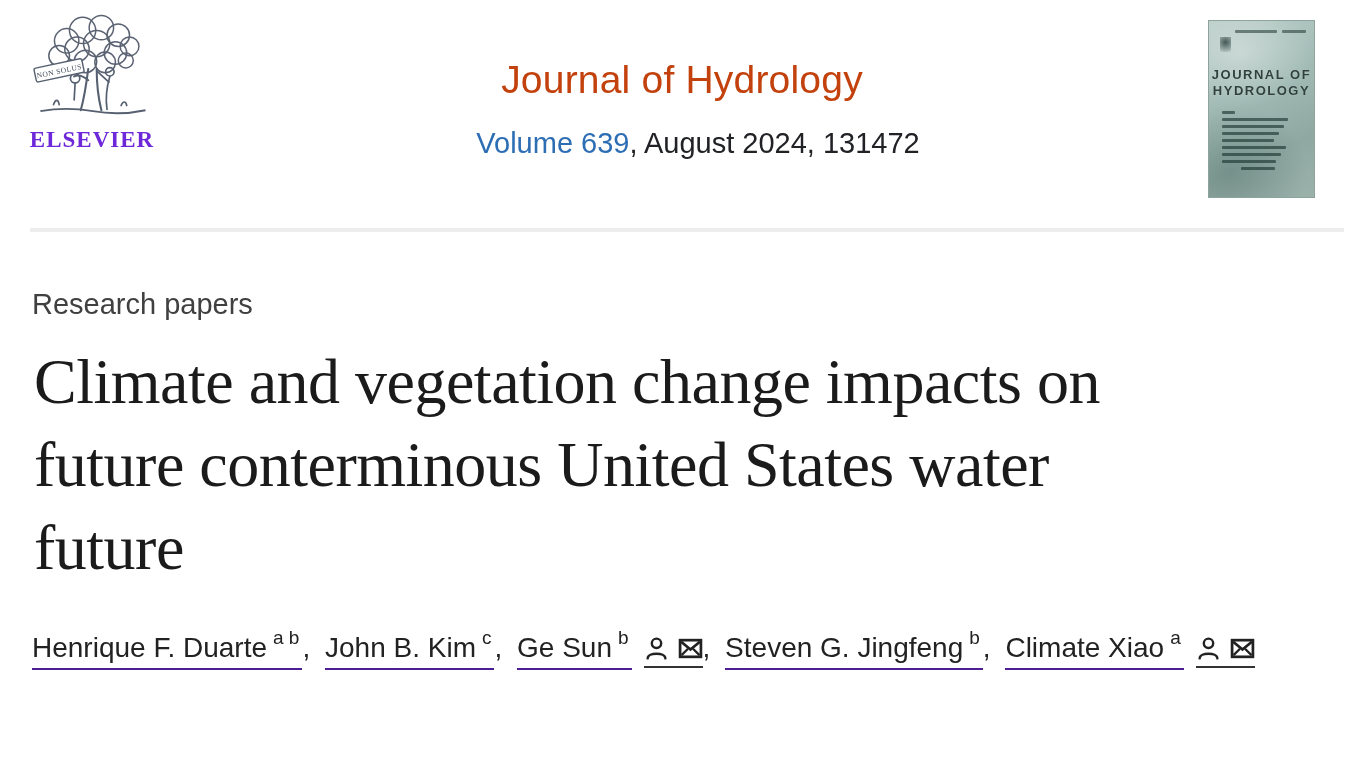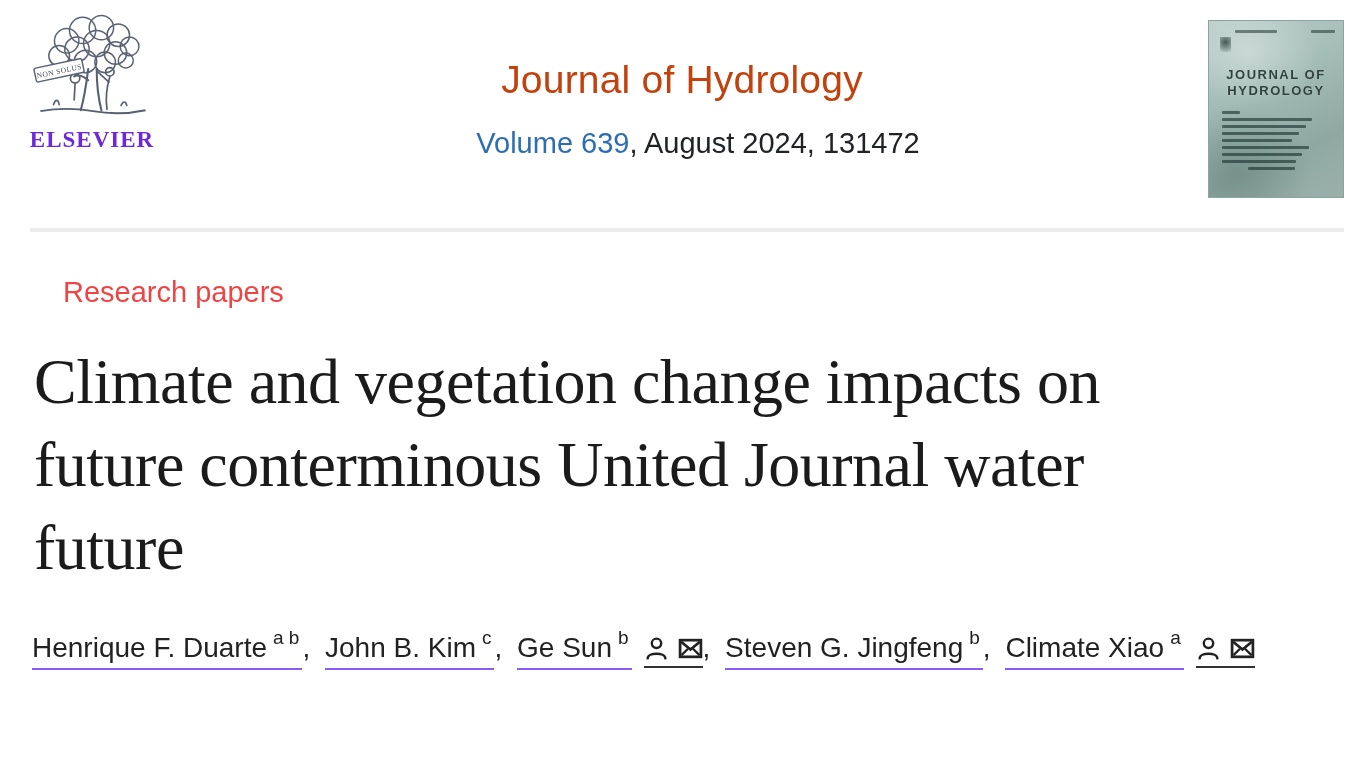--- a/index.html
+++ b/index.html
@@ -19,21 +19,21 @@
     position:absolute; left:0; right:0; top:58px; text-align:center;
     font-size:39px; font-weight:400; color:#c2410c; letter-spacing:.2px; cursor:pointer;
   }
   .volume-line{
     position:absolute; left:0; right:0; top:127px; text-align:center;
     font-size:29px; color:#212226;padding-left:32px;
   }
   .volume-link{color:#2c6db4; text-decoration:none; cursor:pointer;}
   
   .cover{
-    position:absolute; left:1208px; top:20px; width:136px; height:178px;
+    position:absolute; left:1208px; top:20px; width:107px; height:178px;
     background:
       radial-gradient(120px 90px at 30% 18%, rgba(255,255,255,.35), rgba(255,255,255,0) 60%),
       radial-gradient(140px 120px at 20% 85%, rgba(40,70,64,.25), rgba(40,70,64,0) 55%),
       linear-gradient(155deg,#b9cdc8 0%,#a3bcb6 38%,#8fa9a2 72%,#9ab1aa 100%);
     border:1px solid #8fa39d; box-sizing:border-box; cursor:pointer;
   }
   .cover-topline{position:absolute; top:9px; height:3px; background:rgba(30,52,48,.55); border-radius:1px;}
   .cover-topline.l{left:26px; width:42px;}
   .cover-topline.r{right:8px; width:24px;}
   .cover-minilogo{
@@ -52,34 +52,34 @@
   .cover-editors .bar:nth-child(3){width:76%;}
   .cover-editors .bar:nth-child(4){width:70%;}
   .cover-editors .bar:nth-child(5){width:64%;}
   .cover-editors .bar:nth-child(6){width:79%;}
   .cover-editors .bar:nth-child(7){width:73%;}
   .cover-editors .bar:nth-child(8){width:67%;}
   .cover-editors .bar:nth-child(9){width:42%; margin-left:24%;}
   
   .divider{position:absolute; left:30px; top:228px; width:1314px; height:4px; background:#ededed;}
   
-  .section-label{position:absolute; left:32px; top:276px; font-size:29px; color:#ef4444;margin-left:31px;}
+  .section-label{position:absolute; left:32px; top:288px; font-size:29px; color:#404040;}
   .article-title{
     position:absolute; left:30px; top:336px; width:1310px;
     font-family:"Liberation Serif","DejaVu Serif",serif; font-weight:400;
     font-size:64px; line-height:83px; color:#1b1b1b; letter-spacing:-.5px;
     margin:4px;
   }
   
   .authors{
     position:absolute; left:32px; top:618px; width:1262px;
     font-size:28px; line-height:60px; color:#222222;
   }
   .author-link{
-    color:#222222; text-decoration:none; border-bottom:2px solid #8b5cf6;
+    color:#222222; text-decoration:none; border-bottom:2px solid #4c1d95;
     padding-bottom:5px; padding-right:3px; cursor:pointer;
   }
   .sup{font-size:19px; position:relative; top:-13px; margin-left:6px; color:#222;}
   .sep{margin-right:7px;}
   .icon-group{
     border-bottom:2px solid #333333; padding-bottom:3px; margin-left:12px;
     white-space:nowrap; cursor:pointer;
   }
   .icon-group svg{vertical-align:-4px;}
   .icon-group svg + svg{margin-left:9px;}
@@ -152,21 +152,21 @@
         <div class="bar"></div>
         <div class="bar"></div>
     </div>
   </div>
 
   <div class="divider"></div>
 
   <div class="section-label">Research papers</div>
   <h1 class="article-title">
     <div>Climate and vegetation change impacts on</div>
-    <div>future conterminous United Journal water</div>
+    <div>future conterminous United States water</div>
     <div>future</div>
   </h1>
 
   <div class="authors">
 
     <span><a class="author-link"><span>Henrique F. Duarte</span><span class="sup">a b</span></a><span class="sep">, </span></span>
 
     <span><a class="author-link"><span>John B. Kim</span><span class="sup">c</span></a><span class="sep">, </span></span>
 
     <span><a class="author-link"><span>Ge Sun</span><span class="sup">b</span></a><span class="icon-group"><svg width="25" height="25" viewBox="0 0 24 24">

